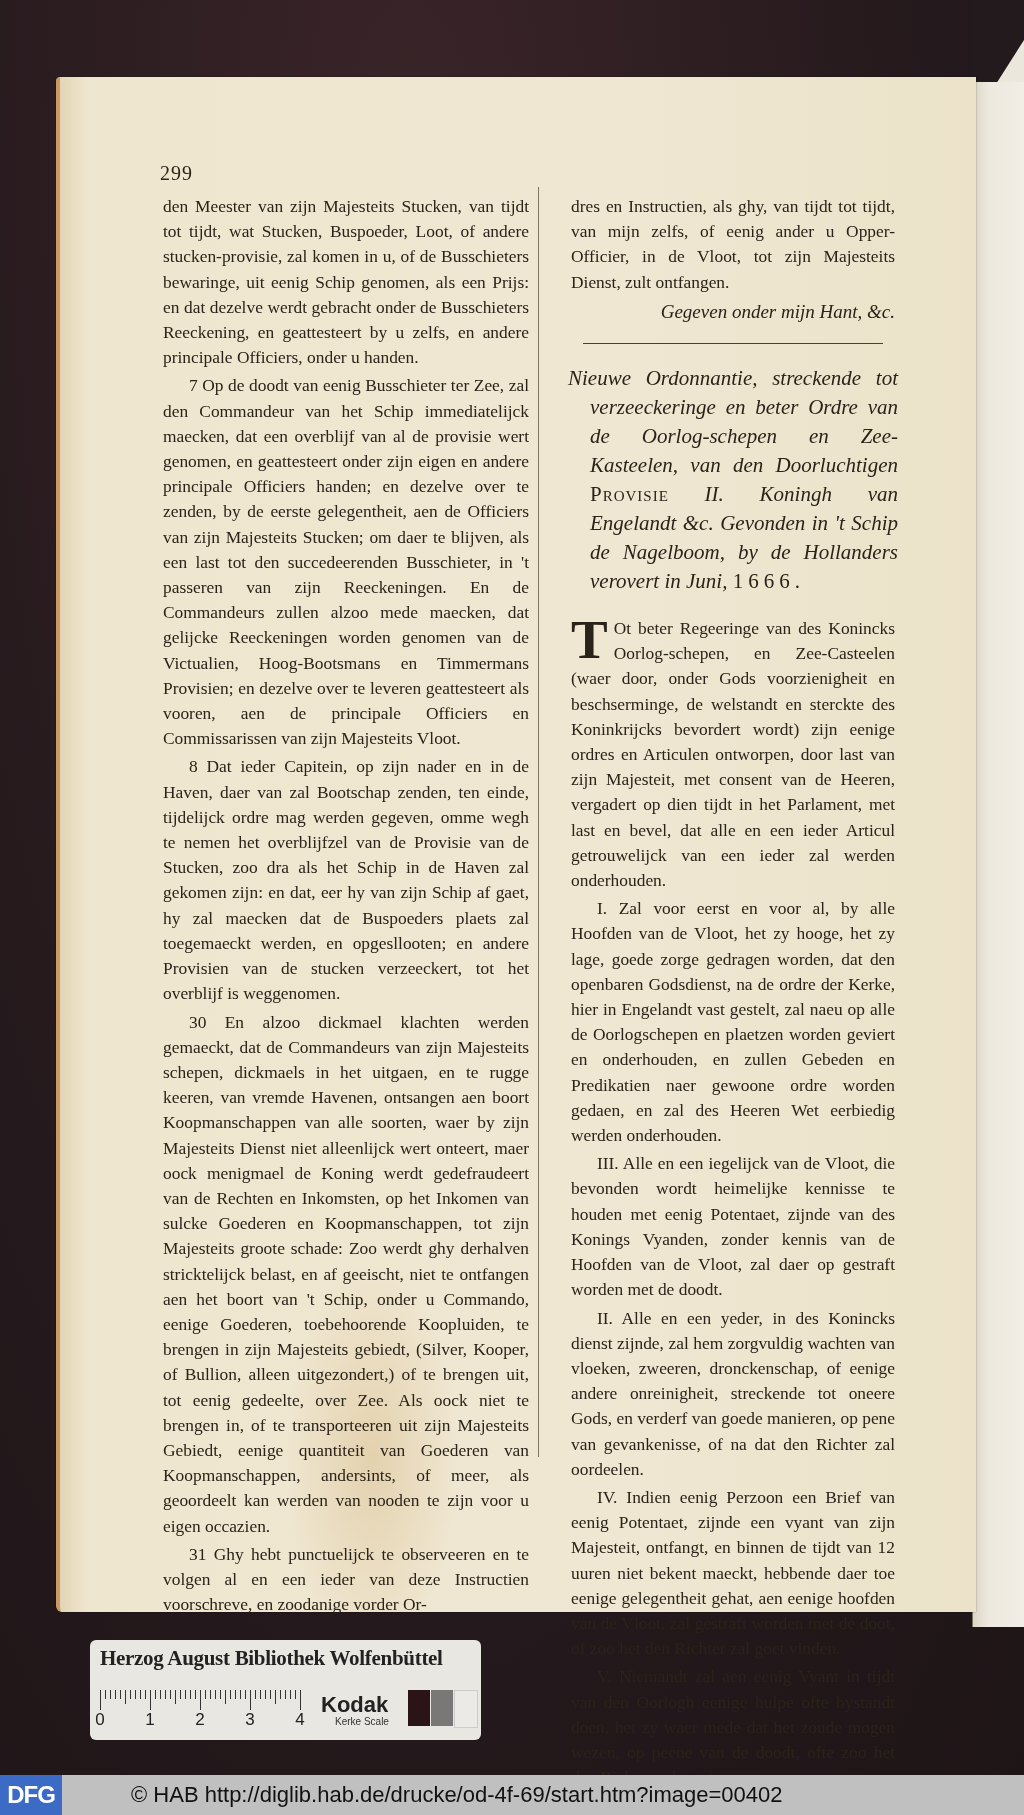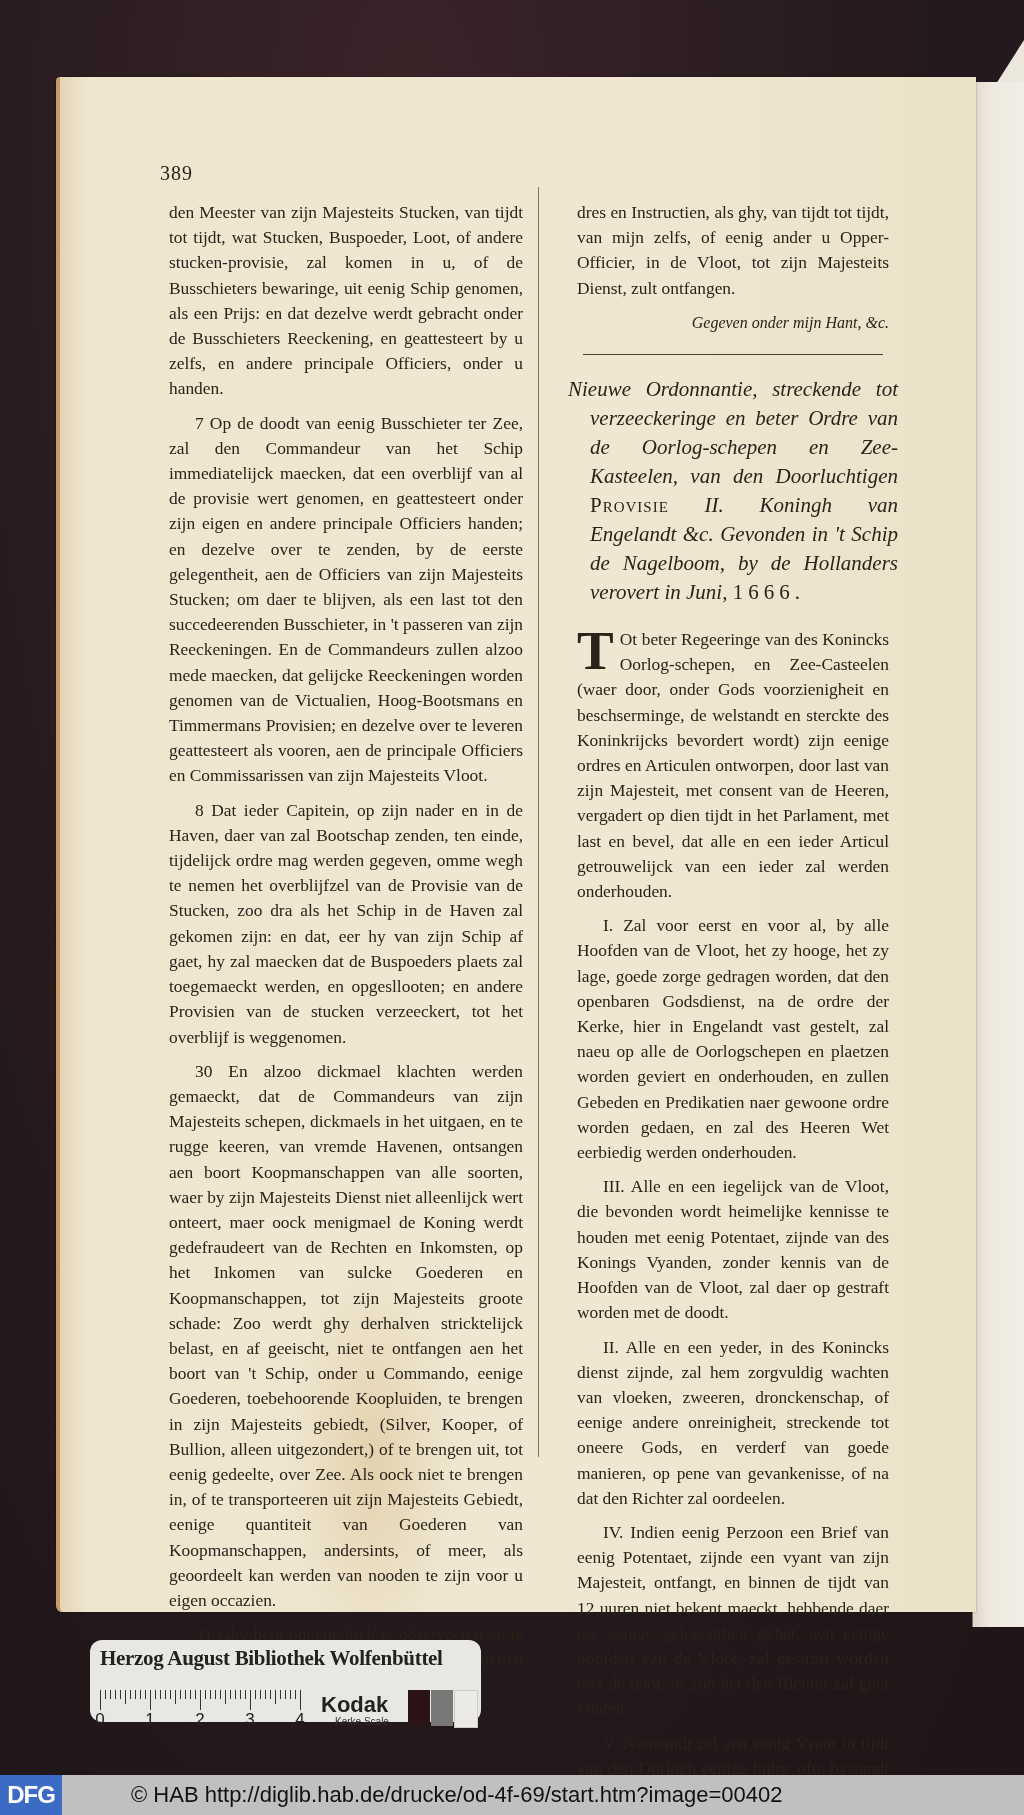--- a/index.html
+++ b/index.html
@@ -38,46 +38,46 @@
   }
   .folio { position:absolute; left:0; top:4px; font-size:20px; letter-spacing:1px; }
   .head-title {
     position:absolute; left:193px; top:0; font-size:24px; letter-spacing:13px;
     font-variant:small-caps;
   }
   .col {
     position:absolute; color:#2a2319;
     font-size:17.4px; line-height:25.2px; text-align:justify;
   }
-  .col p { margin:9px; }
+  .col p { margin:3px; }
   .col .indent { text-indent:26px; }
   .col-left { left:160px; top:191px; width:372px; }
   .col-right { left:568px; top:191px; width:330px; }
   .col-divider {
     position:absolute; left:538px; top:187px; width:1px; height:1270px;
     background:#5a4e3c; opacity:0.75;
   }
-  .signoff { text-align:right; font-style:italic; font-size:16px; margin-top:4px !important; }
+  .signoff { text-align:right; font-style:italic; font-size:19px; margin-top:4px !important; }
   .rule {
     margin:19px auto 20px auto; width:300px; height:1px; background:#4b4030;
   }
   .title-block {
     font-style:italic; font-size:21px; line-height:29px; text-align:justify;
     padding-left:22px; text-indent:-22px; margin:0 0 20px 0 !important;
     color:#2a2319;
   }
   .title-block .sc { font-style:normal; font-variant:small-caps; letter-spacing:1px; }
   .title-block .year { font-style:normal; letter-spacing:5px; }
   .dropcap {
     float:left; font-size:55px; line-height:44px; margin:2px 6px 0 0; font-weight:bold; color:#2a2319;
   }
   .catch { text-align:right; margin-top:2px !important; }
   .label-card {
-    position:absolute; left:90px; top:1640px; width:391px; height:82px;
-    background:#e9e7e2; border-radius:12px;text-decoration:underline;
+    position:absolute; left:90px; top:1640px; width:391px; height:100px;
+    background:#e9e7e2; border-radius:6px;text-decoration:underline;
   }
   .label-title {
     position:absolute; left:10px; top:6px; font-family:"Liberation Serif",serif;
     font-weight:bold; font-size:21px; color:#222; white-space:nowrap; letter-spacing:-0.3px;
   }
   .ruler { position:absolute; left:10px; top:44px; width:210px; height:46px; }
   .tick { position:absolute; top:6px; width:1px; background:#333; }
   .ruler-num { position:absolute; top:26px; font-family:"Liberation Sans",sans-serif; font-size:17px; color:#222; transform:translateX(-50%); }
   .kodak { position:absolute; left:231px; top:52px; font-family:"Liberation Sans",sans-serif; font-weight:bold; font-size:22px; color:#222; }
   .grayscale { position:absolute; left:245px; top:76px; font-family:"Liberation Sans",sans-serif; font-size:10px; color:#333; }
@@ -97,21 +97,21 @@
 </style>
 </head>
 <body>
 
 <div class="next-page-top"></div>
 <div class="next-page"></div>
 
 <div class="page"></div>
 
 <div class="running-head">
-  <span class="folio">389</span>
+  <span class="folio">299</span>
 </div>
 
 <div class="col-divider"></div>
 
 <div class="col col-left">
   <p>den Meester van zijn Majesteits Stucken, van tijdt tot tijdt, wat Stucken, Buspoeder, Loot, of andere stucken-provisie, zal komen in u, of de Busschieters bewaringe, uit eenig Schip genomen, als een Prijs: en dat dezelve werdt gebracht onder de Busschieters Reeckening, en geattesteert by u zelfs, en andere principale Officiers, onder u handen.</p>
   <p class="indent">7 Op de doodt van eenig Busschieter ter Zee, zal den Commandeur van het Schip immediatelijck maecken, dat een overblijf van al de provisie wert genomen, en geattesteert onder zijn eigen en andere principale Officiers handen; en dezelve over te zenden, by de eerste gelegentheit, aen de Officiers van zijn Majesteits Stucken; om daer te blijven, als een last tot den succedeerenden Busschieter, in 't passeren van zijn Reeckeningen. En de Commandeurs zullen alzoo mede maecken, dat gelijcke Reeckeningen worden genomen van de Victualien, Hoog-Bootsmans en Timmermans Provisien; en dezelve over te leveren geattesteert als vooren, aen de principale Officiers en Commissarissen van zijn Majesteits Vloot.</p>
   <p class="indent">8 Dat ieder Capitein, op zijn nader en in de Haven, daer van zal Bootschap zenden, ten einde, tijdelijck ordre mag werden gegeven, omme wegh te nemen het overblijfzel van de Provisie van de Stucken, zoo dra als het Schip in de Haven zal gekomen zijn: en dat, eer hy van zijn Schip af gaet, hy zal maecken dat de Buspoeders plaets zal toegemaeckt werden, en opgesllooten; en andere Provisien van de stucken verzeeckert, tot het overblijf is weggenomen.</p>
   <p class="indent">30 En alzoo dickmael klachten werden gemaeckt, dat de Commandeurs van zijn Majesteits schepen, dickmaels in het uitgaen, en te rugge keeren, van vremde Havenen, ontsangen aen boort Koopmanschappen van alle soorten, waer by zijn Majesteits Dienst niet alleenlijck wert onteert, maer oock menigmael de Koning werdt gedefraudeert van de Rechten en Inkomsten, op het Inkomen van sulcke Goederen en Koopmanschappen, tot zijn Majesteits groote schade: Zoo werdt ghy derhalven stricktelijck belast, en af geeischt, niet te ontfangen aen het boort van 't Schip, onder u Commando, eenige Goederen, toebehoorende Koopluiden, te brengen in zijn Majesteits gebiedt, (Silver, Kooper, of Bullion, alleen uitgezondert,) of te brengen uit, tot eenig gedeelte, over Zee. Als oock niet te brengen in, of te transporteeren uit zijn Majesteits Gebiedt, eenige quantiteit van Goederen van Koopmanschappen, andersints, of meer, als geoordeelt kan werden van nooden te zijn voor u eigen occazien.</p>
   <p class="indent">31 Ghy hebt punctuelijck te observeeren en te volgen al en een ieder van deze Instructien voorschreve, en zoodanige vorder Or-</p>

